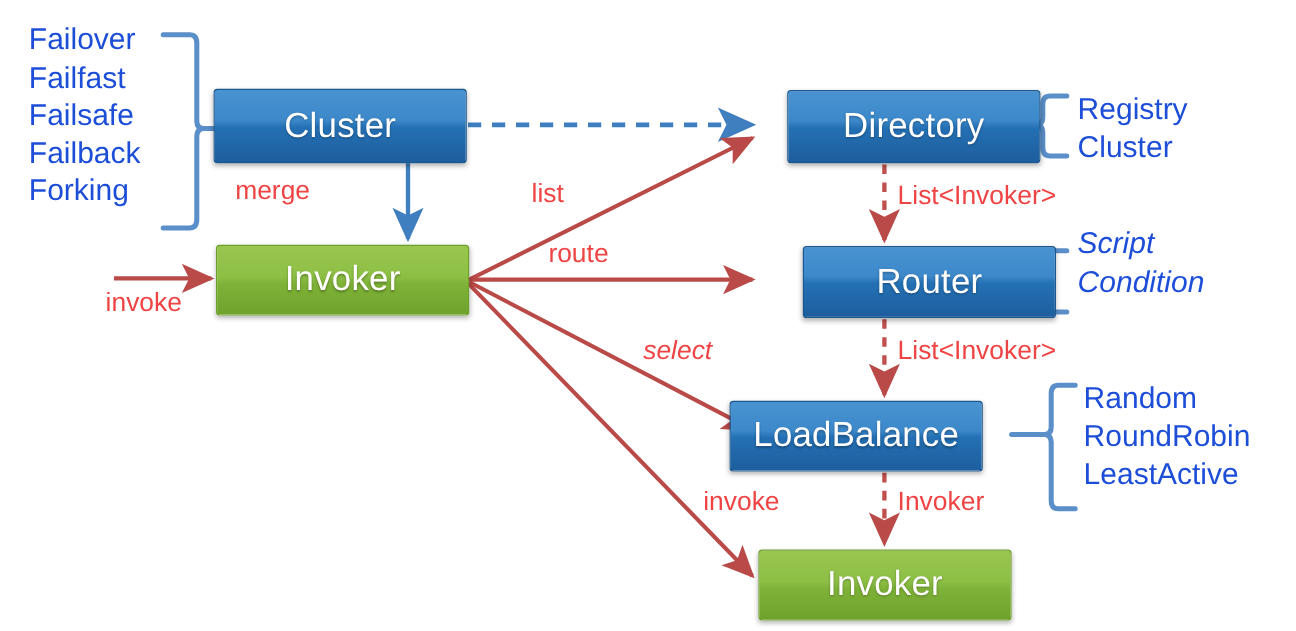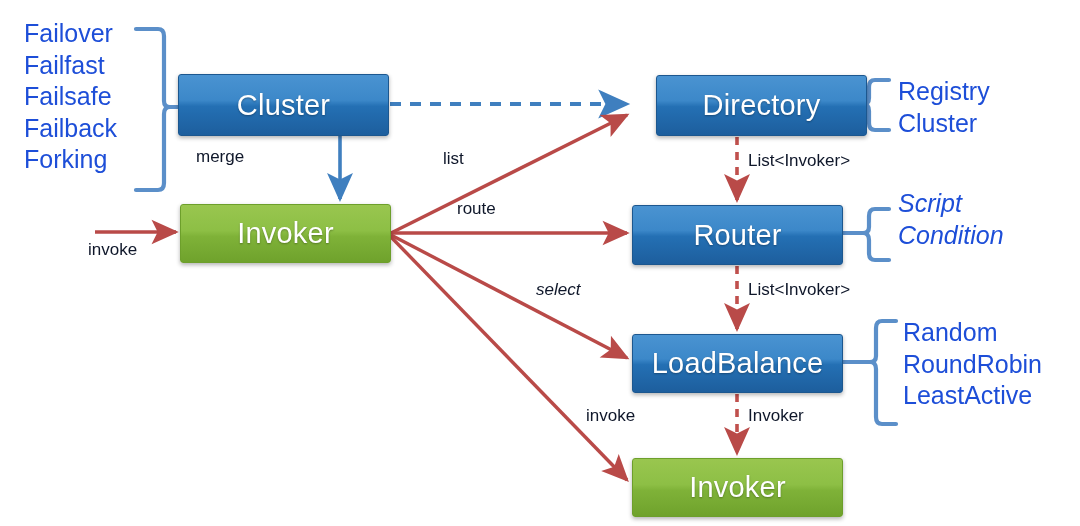--- a/index.html
+++ b/index.html
@@ -41,22 +41,22 @@
     background: linear-gradient(to bottom, #4a93d1 0%, #3c88c9 42%, #2470b4 52%, #1d5e9d 100%);
     border: 1px solid #1c5party;
     border: 1px solid #1c578f;
   }
   .node.green {
     background: linear-gradient(to bottom, #99c64f 0%, #8dbf45 45%, #7fb238 55%, #6fa22c 100%);
     border: 1px solid #6d9f2b;
   }
   .label {
     position: absolute;
-    color: #0f172a;
-    font-size: 17px;
+    color: #ef4444;
+    font-size: 22px;
     white-space: nowrap;
     line-height: 1.04;
   }
   .enumlist {
     position: absolute;
     color: #1d4ed8;
     font-size: 25px;
     line-height: 1.26;
     white-space: nowrap;
   }
@@ -118,23 +118,23 @@
     <line x1="737" y1="266" x2="737" y2="329" stroke="#c0504d" stroke-width="3.6" stroke-dasharray="8 7" marker-end="url(#arrRed)"></line>
     <line x1="737" y1="394" x2="737" y2="453" stroke="#c0504d" stroke-width="3.6" stroke-dasharray="8 7" marker-end="url(#arrRed)"></line>
   </svg>
 
   <div class="node blue" style="left:178px; top:74px;  width:209px; height:60px;">Cluster</div>
 
   <div class="node green" style="left:180px; top:204px; width:209px; height:57px;">Invoker</div>
 
   <div class="node blue" style="left:656px; top:75px;  width:209px; height:59px;">Directory</div>
 
-  <div class="node blue" style="left:632px; top:205px; width:209px; height:58px;text-align:right;">Router</div>
+  <div class="node blue" style="left:669px; top:205px; width:209px; height:58px;text-align:right;">Router</div>
 
-  <div class="node blue" style="left:632px; top:334px; width:209px; height:57px;">LoadBalance</div>
+  <div class="node blue" style="left:608px; top:334px; width:209px; height:57px;">LoadBalance</div>
 
   <div class="node green" style="left:632px; top:458px; width:209px; height:57px;">Invoker</div>
 
   <div class="enumlist" style="left:24px; top:18px; text-align:left;">
     <div>Failover</div>
     <div>Failfast</div>
     <div>Failsafe</div>
     <div>Failback</div>
     <div>Forking</div>
   </div>

